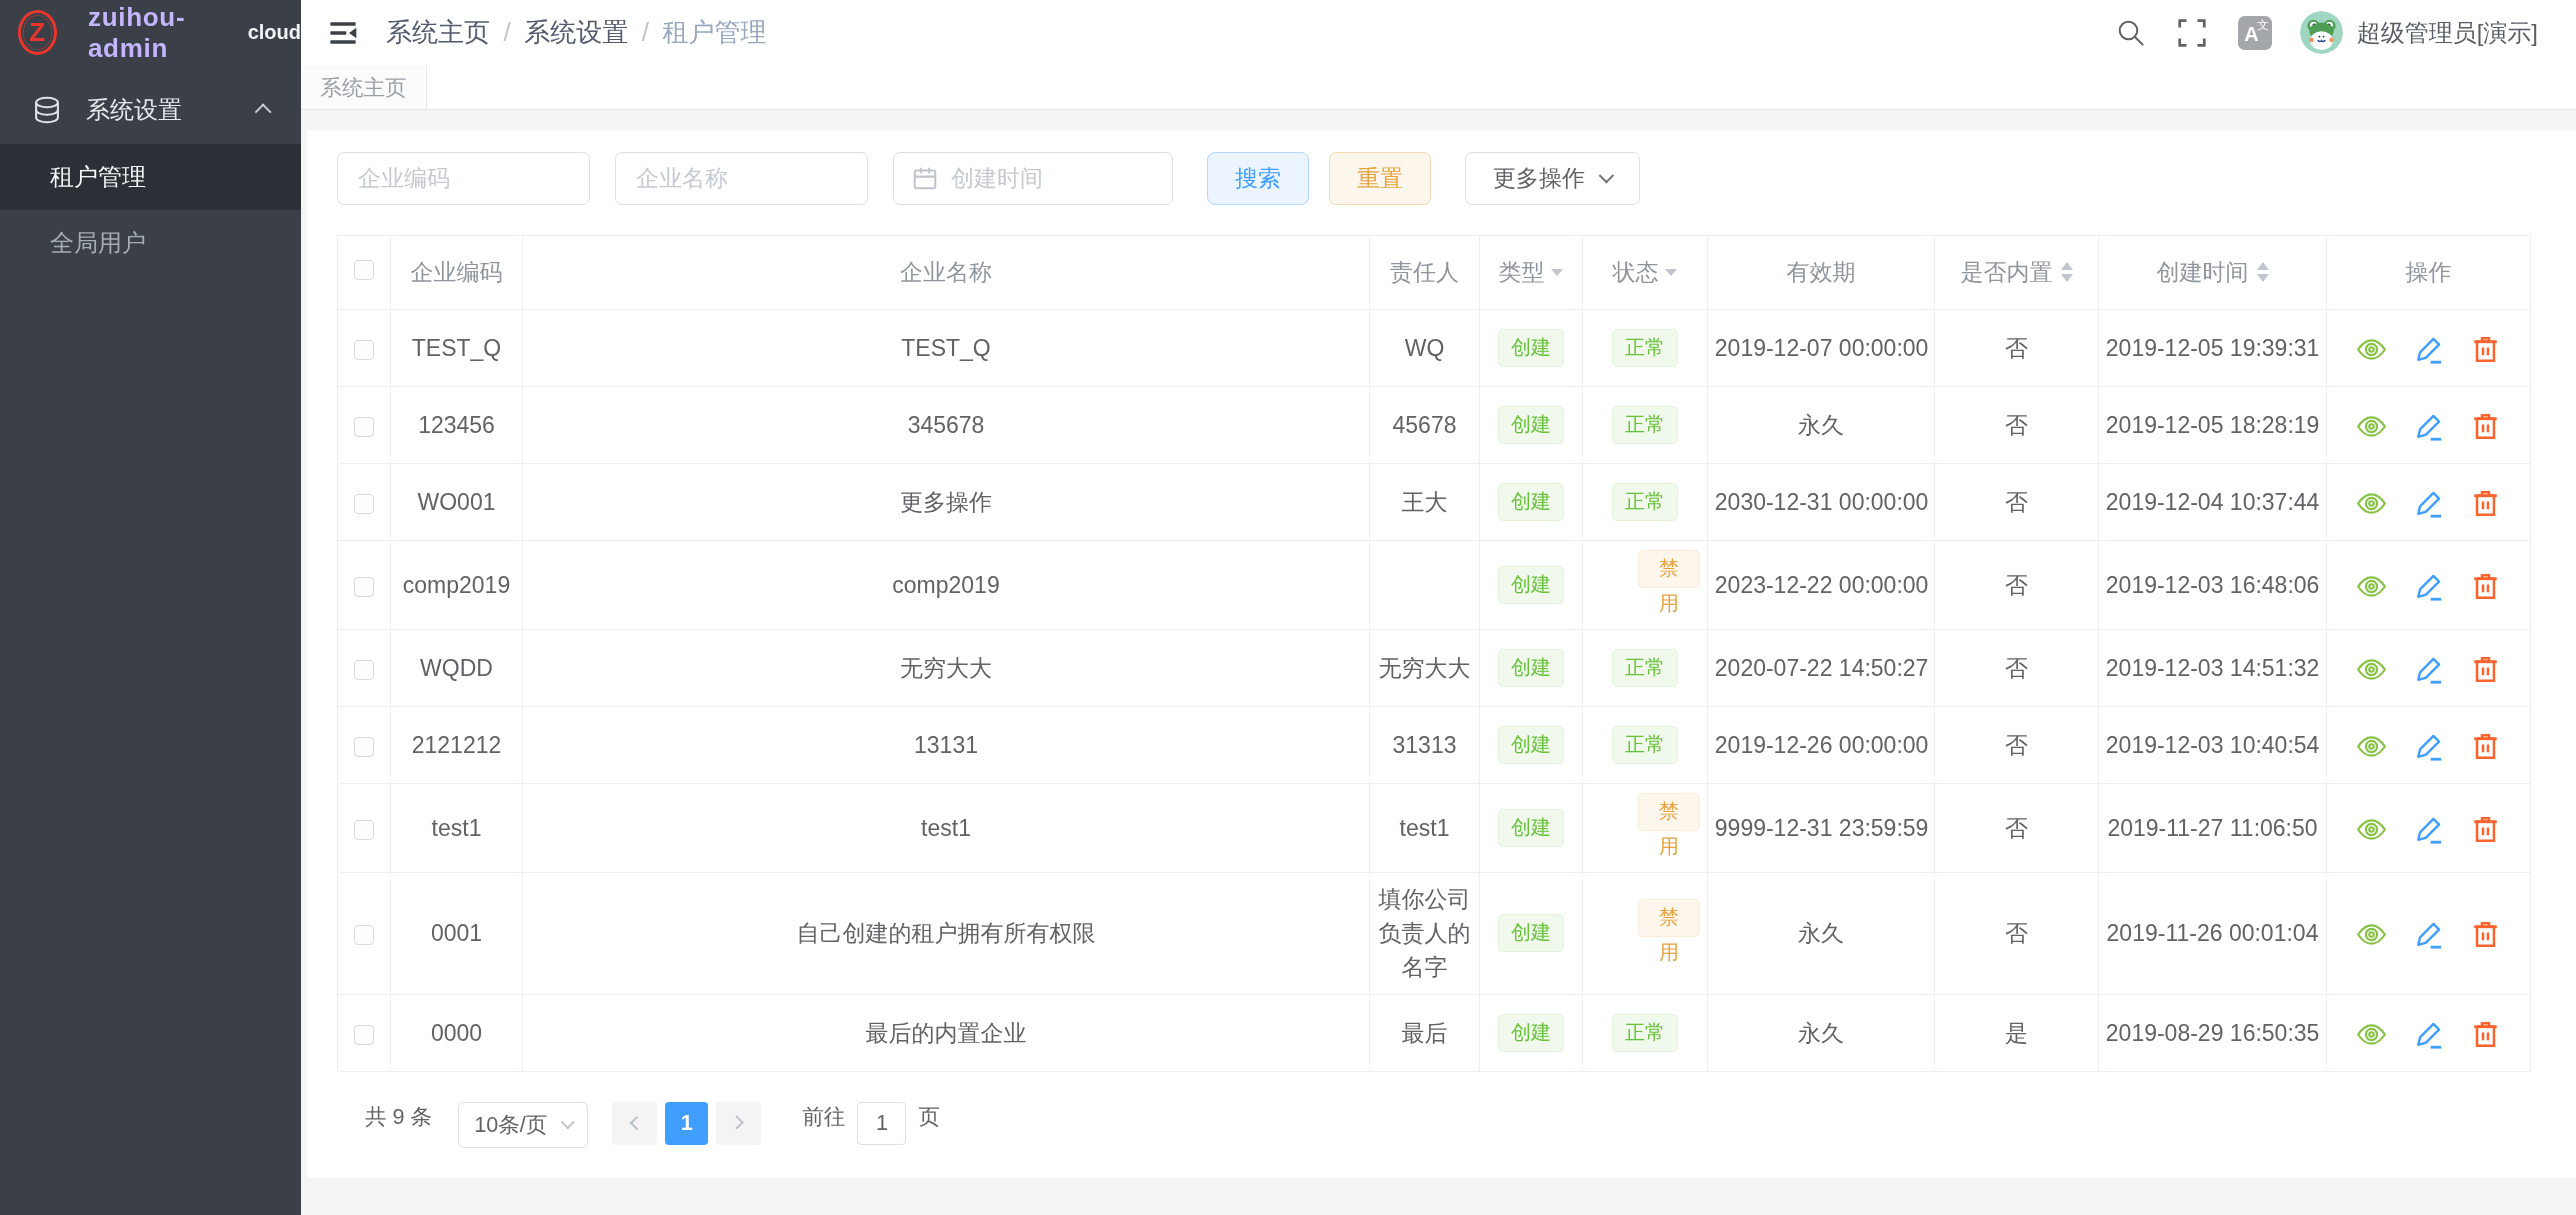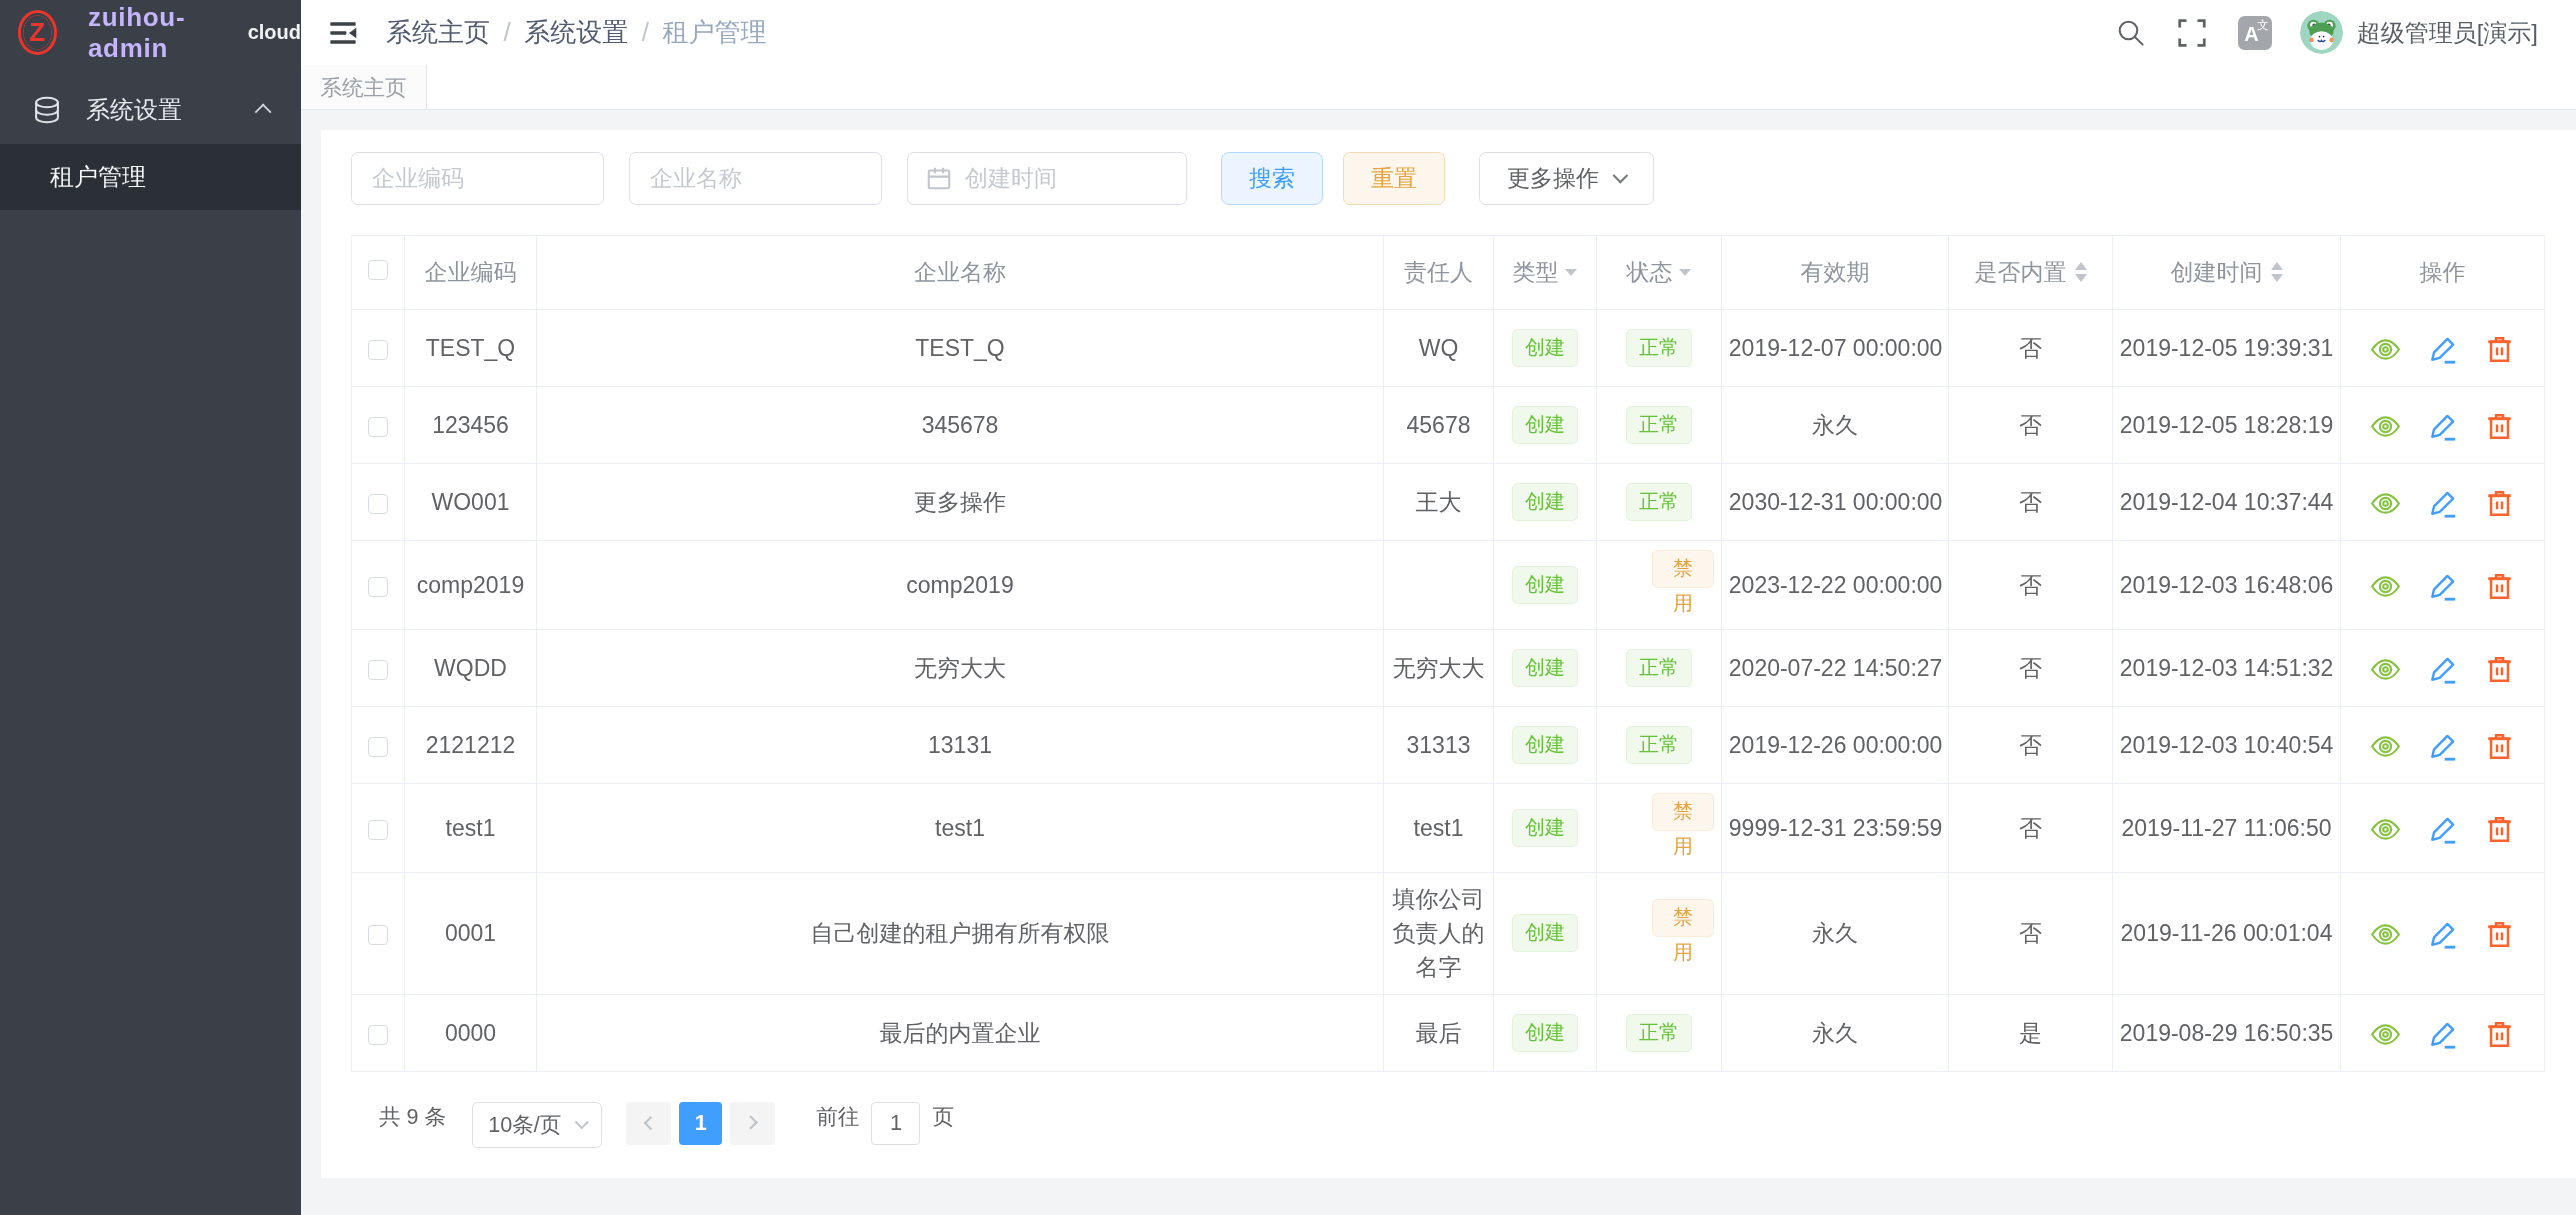--- a/index.html
+++ b/index.html
@@ -33,21 +33,21 @@
   .icon-btn { margin-left:31px; display:flex; align-items:center; justify-content:center; cursor:pointer; }
   .lang-badge { width:34px; height:34px; background:#a3a7ac; border-radius:6.8px; position:relative; color:#fff; }
   .lang-a { position:absolute; left:6px; bottom:3.4px; font-size:20px; font-weight:bold; }
   .lang-w { position:absolute; right:3.4px; top:2px; font-size:11.5px; }
   .avatar { margin-left:28px; width:43px; height:43px; border-radius:50%; overflow:hidden; flex-shrink:0; cursor:pointer; }
   .username { margin-left:13.5px; font-size:24px; color:#575e66; cursor:pointer; white-space:nowrap; }
 
   .tabbar { height:45px; background:#fff; border-bottom:1.4px solid #e4e7ea; display:flex; flex-shrink:0; }
   .tab { width:126px; background:#fbfbfc; border-right:1.4px solid #e4e7ea; display:flex; align-items:center; justify-content:center; font-size:21.6px; color:#9aa0a7; cursor:pointer; }
 
-  .content-area { flex:1; background:#f2f4f6; padding:20px 0 0 20px; min-height:0; }
+  .content-area { flex:1; background:#f2f4f6; padding:20px 0 0 6px; min-height:0; }
   .panel { background:#fff; height:100%; padding:0 40px 0 30px; overflow:hidden; }
   .footer-strip { height:37px; background:#f2f4f6; flex-shrink:0; }
 
   
   .filters { margin-top:21.6px; display:flex; align-items:center; }
   .f-input { height:53px; border:1.4px solid #dcdfe6; border-radius:6.8px; background:#fff; font-size:23px; color:#606266; padding:0 20px; outline:none; font-family:inherit; }
   .f-input::placeholder { color:#c4c9d2; }
   .w-code { width:253px; }
   .w-name { width:253px; margin-left:25px; }
   .date-box { width:280px; margin-left:25px; height:53px; border:1.4px solid #dcdfe6; border-radius:6.8px; background:#fff; display:flex; align-items:center; padding:0 17.6px; }
@@ -112,20 +112,23 @@
             <path d="M6 11c0-3.9 7.2-7 16-7s16 3.1 16 7-7.2 7-16 7-16-3.1-16-7z"></path>
             <path d="M6 11v11c0 3.9 7.2 7 16 7s16-3.1 16-7V11"></path>
             <path d="M6 22v11c0 3.9 7.2 7 16 7s16-3.1 16-7V22"></path>
           </svg>
         </span>
         <span class="menu-group-label">系统设置</span>
         <span class="chevron-up"></span>
       </div>
       <div class="menu-item active">
           <span>租户管理</span>
+        </div>
+      <div class="menu-item">
+          <span>全局用户</span>
         </div>
     </nav>
   </aside>
 
   <div class="main">
 
     <header class="topbar">
       <span class="fold-btn">
         <svg width="32" height="32" viewBox="0 0 48 48">
             <g fill="#3c4148">

